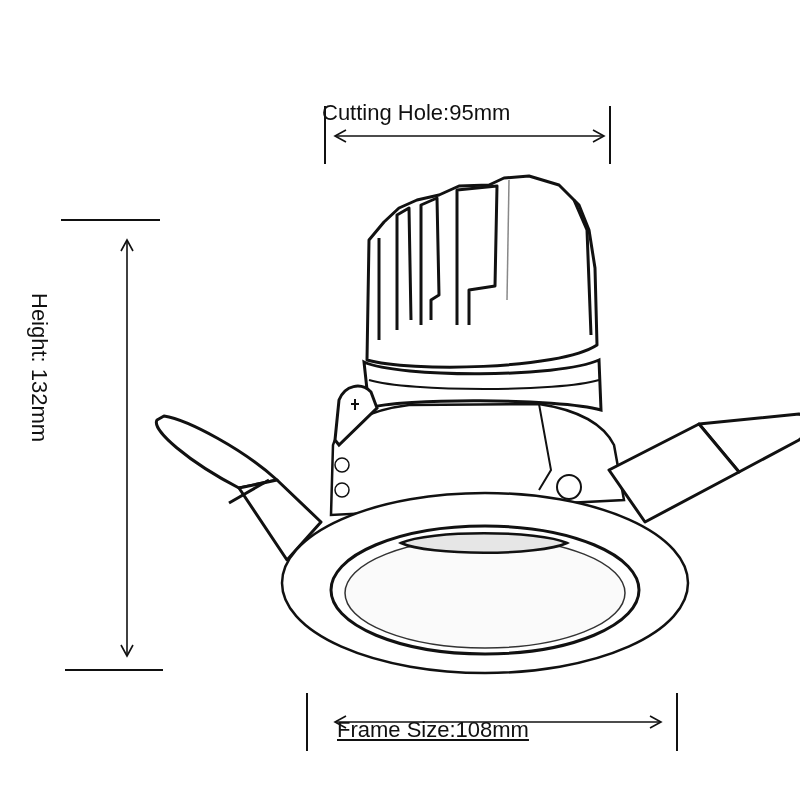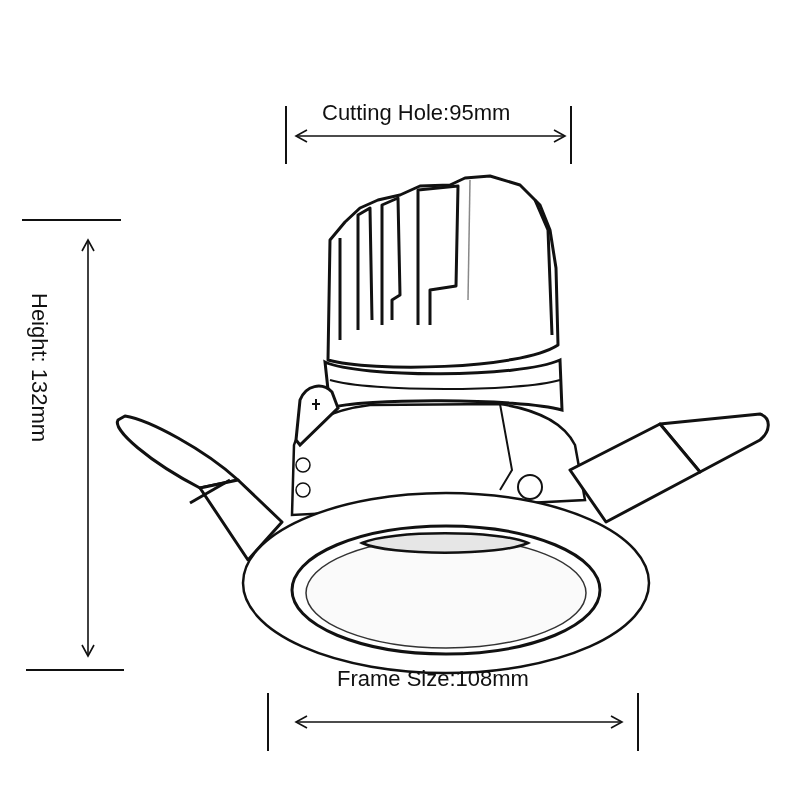--- a/index.html
+++ b/index.html
@@ -1,20 +1,20 @@
 <!DOCTYPE html>
 <html><head>
   <meta charset="utf-8">
   <style>
     html, body { margin: 0; padding: 0; background: #ffffff; }
     body { width: 800px; height: 800px; position: relative; overflow: hidden; font-family: "Liberation Sans", sans-serif; }
-    .canvas { position: absolute; left: 0; top: 0; width: 692px; height: 800px; }
+    .canvas { position: absolute; left: 0; top: 0; width: 692px; height: 800px; padding-left: 39px; }
     .label { position: absolute; color: #111; font-size: 22px; font-family: "Liberation Sans", sans-serif; white-space: nowrap; }
     .label-top { left: 322px; top: 100px; }
-    .label-bottom { left: 337px; top: 666px; }
+    .label-bottom { left: 337px; top: 717px; text-decoration: underline; }
     .label-left { left: 52px; top: 293px; transform-origin: 0 0; transform: translate(0,0) rotate(90deg); }
   </style>
 </head>
 <body>
 
 <div class="canvas">
   <svg width="800" height="800" viewBox="0 0 800 800" xmlns="http://www.w3.org/2000/svg">
     <defs>
       <marker id="arrow" markerWidth="14" markerHeight="14" refX="12" refY="7" orient="auto-start-reverse" markerUnits="userSpaceOnUse">
         <path d="M1,1 L12,7 L1,13" fill="none" stroke="#111" stroke-width="1.6"></path>

